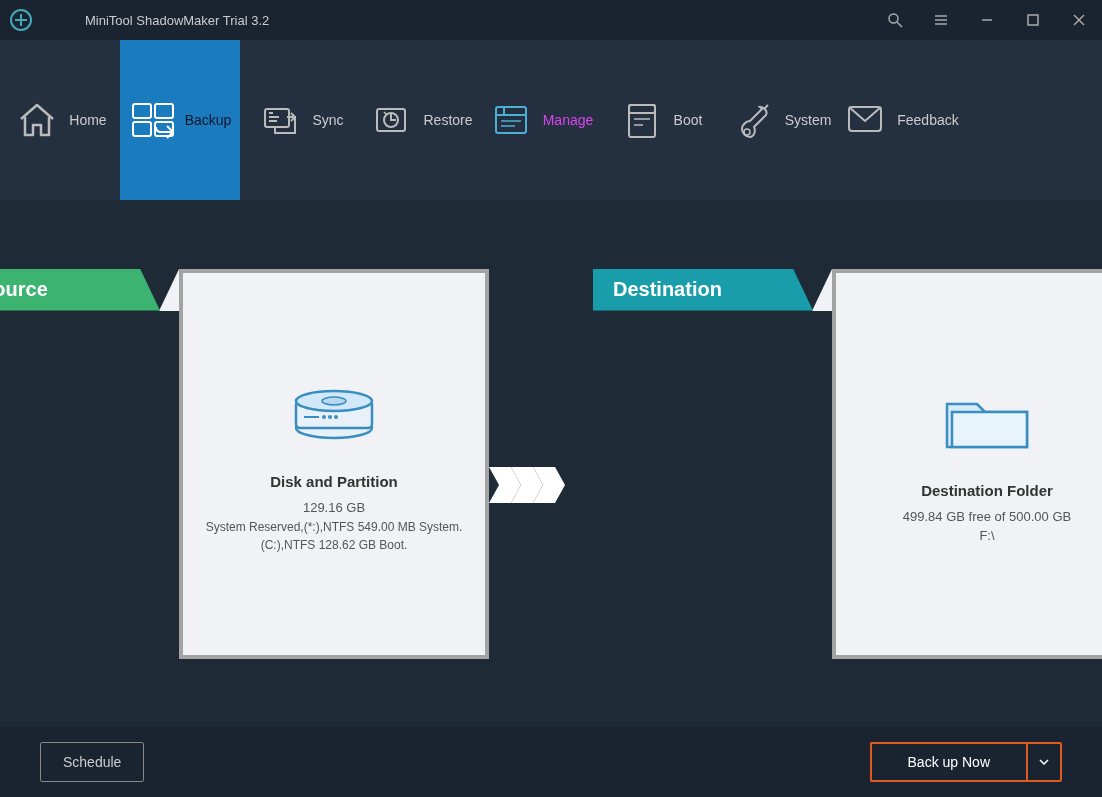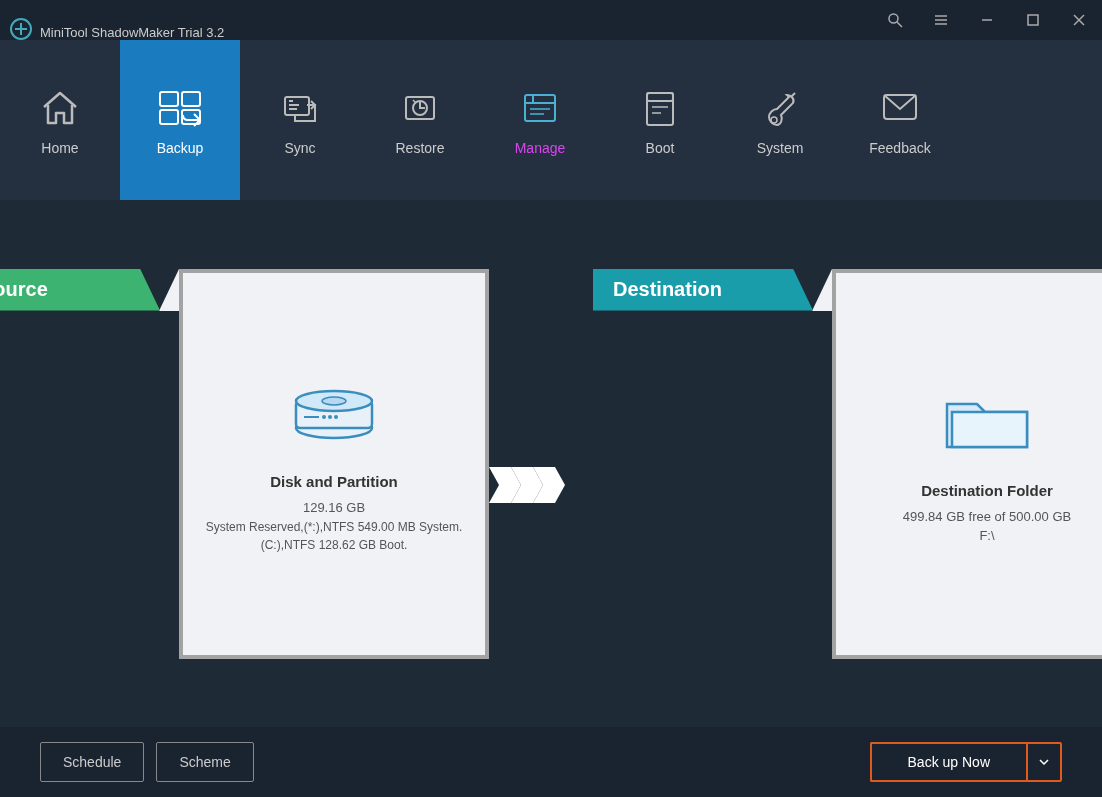--- a/index.html
+++ b/index.html
@@ -11,23 +11,24 @@
       overflow: hidden;
       position: relative;
     }
 
     
     #titlebar {
       width: 100%;
       height: 40px;
       background: #1a2330;
       display: flex;
-      align-items: flex-end;
+      align-items: center;
       padding: 0 10px;
       position: relative;
+      gap: 45px;
     }
     #titlebar .app-icon {
       width: 22px;
       height: 22px;
       margin-right: 8px;
       display: flex;
       align-items: center;
       justify-content: center;
     }
     #titlebar .title-text {
@@ -56,33 +57,32 @@
     
     #navbar {
       width: 100%;
       height: 160px;
       background: #243040;
       display: flex;
       align-items: stretch;
     }
     .nav-item {
       display: flex;
-      flex-direction: column;
       align-items: center;
       justify-content: center;
       width: 120px;
       cursor: pointer;
       color: #ccc;
       font-size: 14px;
       gap: 8px;
       position: relative;
     }
     .nav-item.active {
       background: #1a7bbf;
-      color: #ffffff;
+      color: #0f172a;
     }
     .nav-item .nav-icon {
       width: 48px;
       height: 48px;
       display: flex;
       align-items: center;
       justify-content: center;
     }
     .nav-item .nav-label {
       font-size: 14px;
@@ -424,21 +424,20 @@
       </div>
       <div class="card-title">Destination Folder</div>
       <div class="card-sub">499.84 GB free of 500.00 GB</div>
       <div class="card-sub">F:\</div>
     </div>
   </div>
 </div>
 
 <div id="bottombar">
   <button class="btn-secondary">Schedule</button>
-  <button class="btn-secondary">Scheme</button>
 
   <div class="btn-group">
     <button class="btn-primary">Back up Now</button>
     <button class="btn-dropdown">
       <svg width="12" height="12" viewBox="0 0 12 12" fill="none">
         <polyline points="2,4 6,8 10,4" stroke="white" stroke-width="1.5"></polyline>
       </svg>
     </button>
   </div>
 </div>

